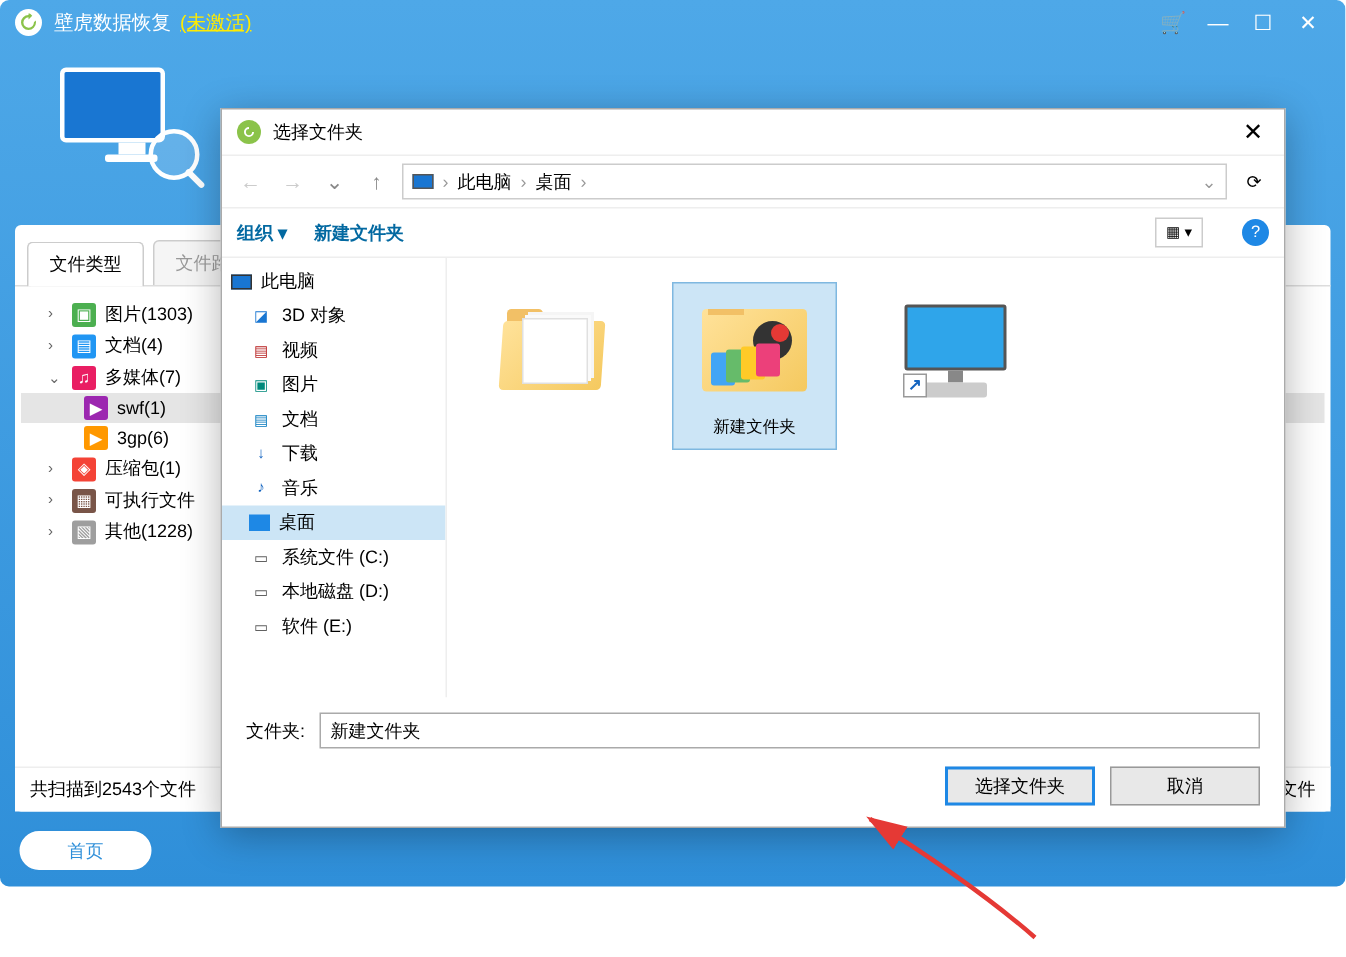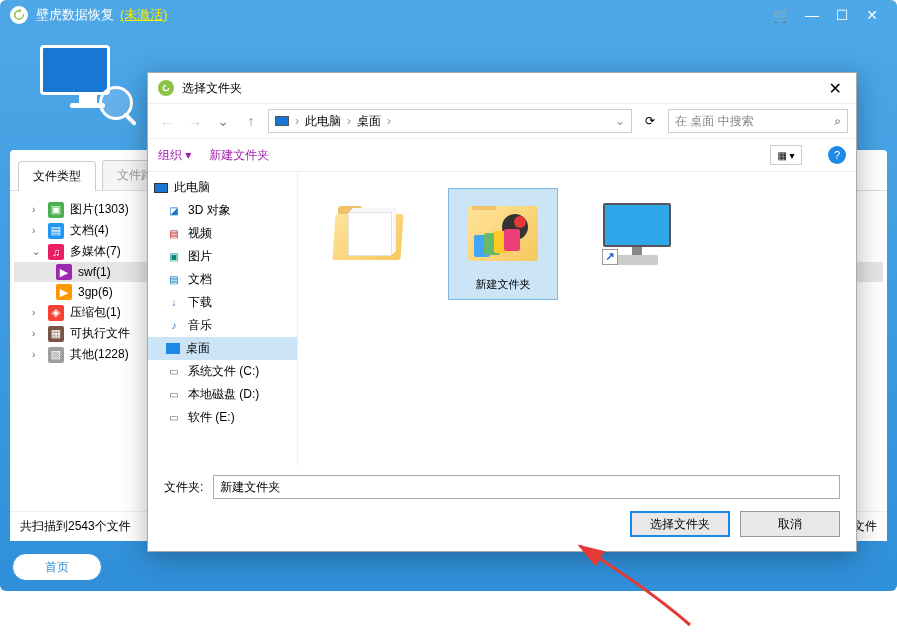--- a/index.html
+++ b/index.html
@@ -63,21 +63,21 @@
 .nav-arrow { width: 22px; height: 22px; display:flex; align-items:center; justify-content:center; color: #888; font-size:14px; cursor:pointer;}
 .nav-arrow.disabled { color:#ccc; }
 .breadcrumb { flex: 1; display: flex; align-items: center; border: 1px solid #ccc; height: 24px; padding: 0 6px; gap: 6px; font-size:12px;}
 .breadcrumb .sep { color: #999; }
 .breadcrumb .monitor-mini { width:14px; height:10px; background:#1976d2; border:1px solid #555; display:inline-block;}
 .refresh-btn { width: 24px; height: 24px; display:flex;align-items:center;justify-content:center; cursor:pointer;}
 .search-box { width: 180px; height: 24px; border: 1px solid #ccc; display: flex; align-items: center; padding: 0 6px; font-size: 12px; color: #888; }
 .search-box .mag { margin-left: auto; color:#555;}
 
 .dlg-toolbar { height: 32px; display: flex; align-items: center; padding: 0 10px; gap: 18px; font-size: 12px; }
-.dlg-toolbar .link { color: #a21caf; cursor: pointer; }
+.dlg-toolbar .link { color: #0369a1; cursor: pointer; font-weight: bold; }
 .dlg-toolbar .spacer { flex: 1; }
 .dlg-toolbar .view-icon { width: 32px; height: 20px; border: 1px solid #ccc; display:flex;align-items:center;justify-content:center; cursor:pointer; font-size:10px;}
 .dlg-toolbar .help { width: 18px; height: 18px; border-radius: 9px; background: #1e88e5; color: #fff; display:flex;align-items:center;justify-content:center; font-size:11px; cursor:pointer; margin-left:8px;}
 
 .dlg-body { flex: 1; display: flex; border-top: 1px solid #eee; overflow:hidden;}
 .dlg-sidebar { width: 150px; border-right: 1px solid #eee; font-size: 12px; padding: 4px 0; overflow:auto;}
 .sb-item { display: flex; align-items: center; gap: 6px; padding: 3px 8px 3px 18px; cursor: pointer; }
 .sb-item.root { padding-left: 6px; font-weight: normal;}
 .sb-item.selected { background: #cce5f6; }
 .sb-icon { width: 16px; height: 16px; display:inline-flex; align-items:center; justify-content:center; font-size:10px;}
@@ -237,24 +237,20 @@
         <span class="monitor-mini"></span>
         <span class="sep">›</span>
         <span>此电脑</span>
         <span class="sep">›</span>
         <span>桌面</span>
         <span class="sep">›</span>
         <span style="flex:1"></span>
         <span class="sep">⌄</span>
       </div>
       <span class="refresh-btn">⟳</span>
-      <div class="search-box">
-        <span>在 桌面 中搜索</span>
-        <span class="mag">⌕</span>
-      </div>
     </div>
 
     <div class="dlg-toolbar">
       <span class="link"><span>组织</span> ▾</span>
       <span class="link">新建文件夹</span>
       <span class="spacer"></span>
       <span class="view-icon">▦ ▾</span>
       <span class="help">?</span>
     </div>
 

